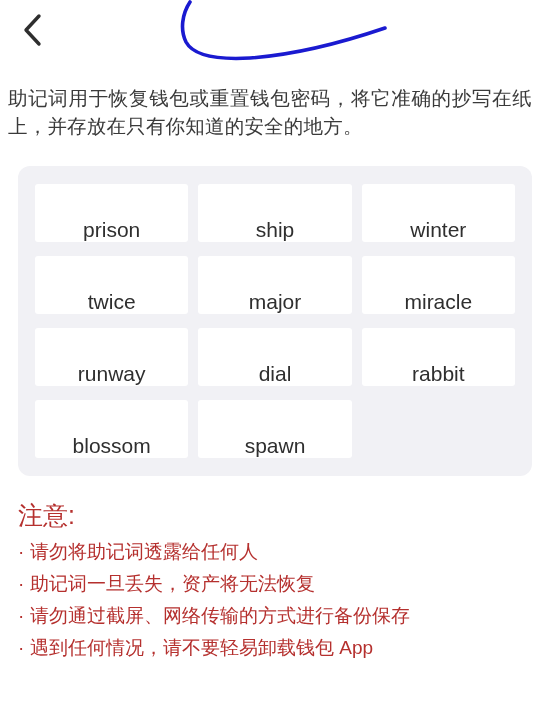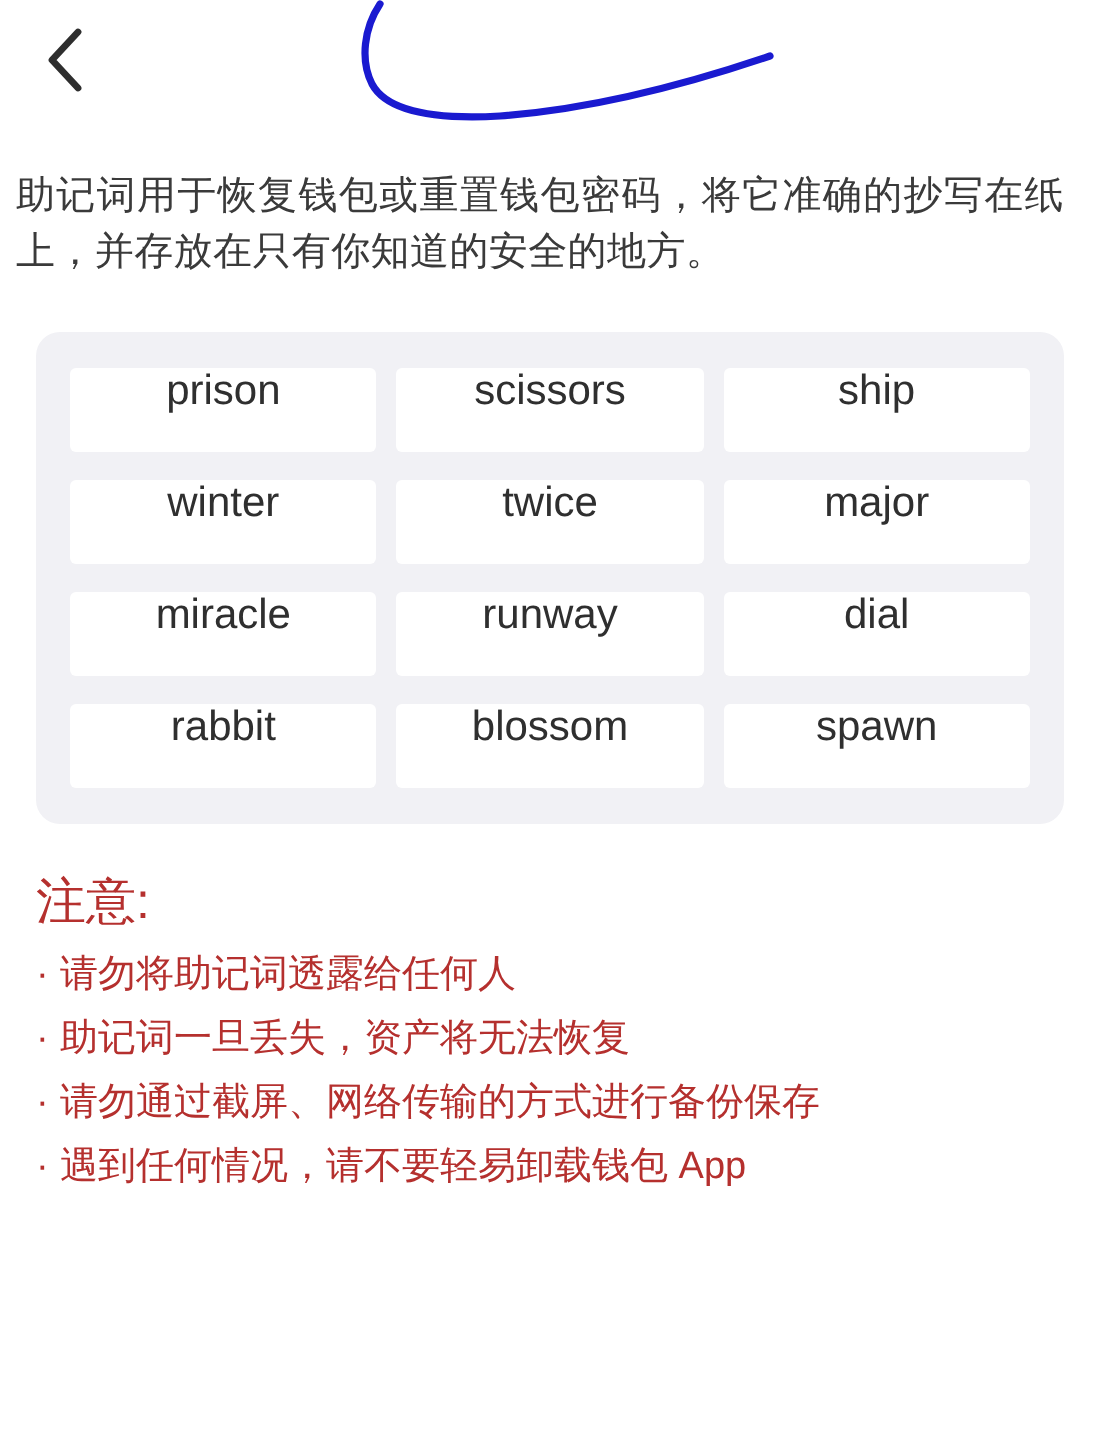--- a/index.html
+++ b/index.html
@@ -73,23 +73,23 @@
     box-sizing: border-box;
   }
   .mnemonic-grid {
     display: grid;
     grid-template-columns: repeat(3, 1fr);
     gap: 14px 10px;
   }
   .word-card {
     background: #ffffff;
     border-radius: 3px;
-    height: 42px;
+    height: 58px;
     display: flex;
-    align-items: flex-start;
+    align-items: flex-end;
     justify-content: center;
     font-size: 21px;
     color: #2f2f2f;
     cursor: default;
     user-select: none;
   }
 
   
   .warning {
     margin: 24px 18px 0 18px;
@@ -134,23 +134,20 @@
 </div>
 
 <div class="description">助记词用于恢复钱包或重置钱包密码，将它准确的抄写在纸上，并存放在只有你知道的安全的地方。</div>
 
 <div class="mnemonic-panel">
   <div class="mnemonic-grid">
     <div class="word-card">
         <span>prison</span>
       </div>
     <div class="word-card">
-        <span>scissors</span>
-      </div>
-    <div class="word-card">
         <span>ship</span>
       </div>
     <div class="word-card">
         <span>winter</span>
       </div>
     <div class="word-card">
         <span>twice</span>
       </div>
     <div class="word-card">
         <span>major</span>

